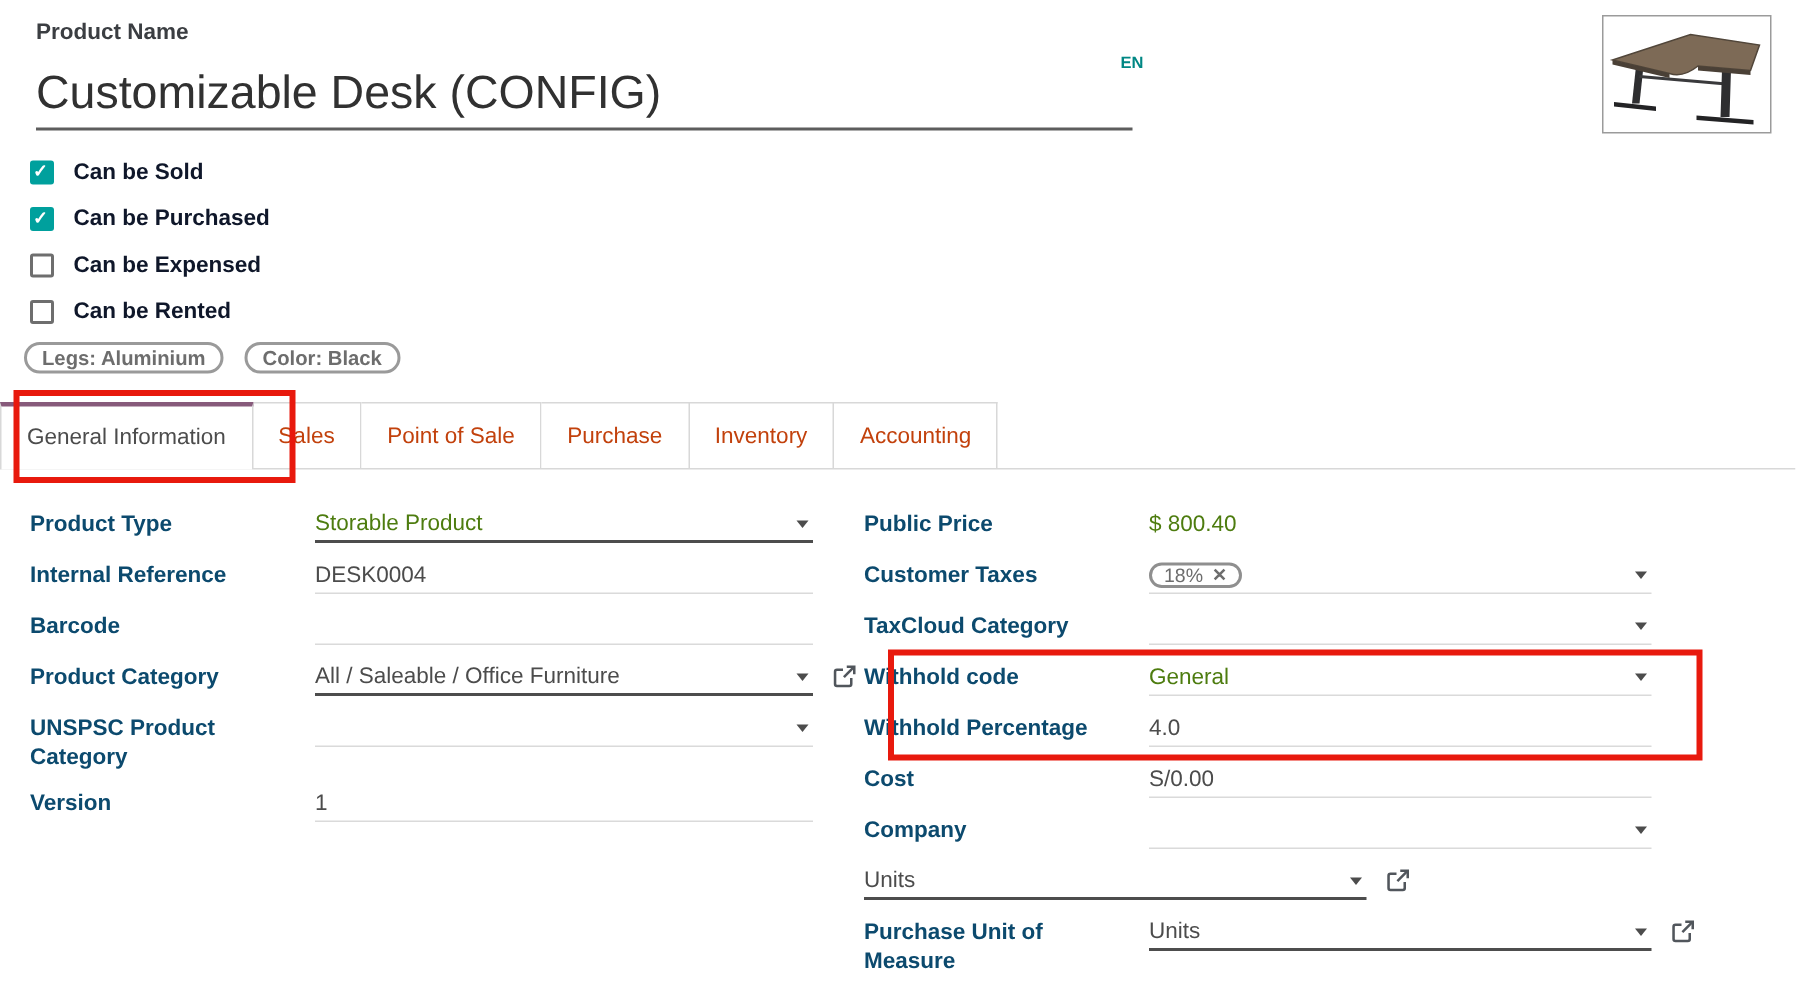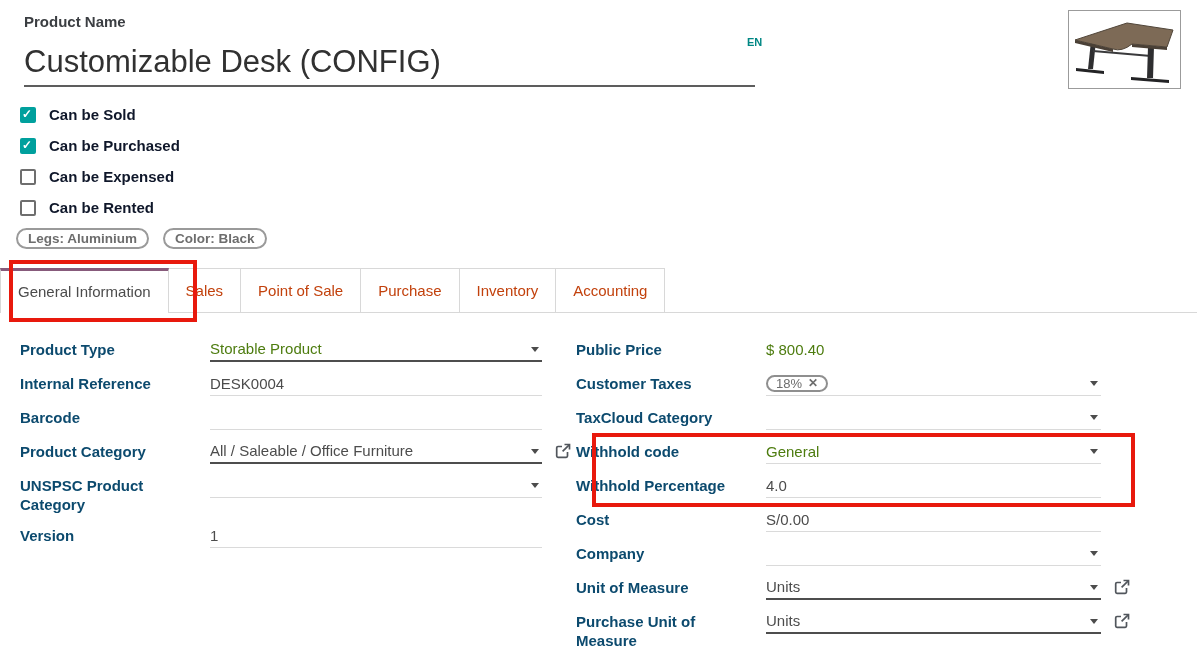--- a/index.html
+++ b/index.html
@@ -209,21 +209,20 @@
         <span class="val-text">S/0.00</span>
       </div>
     </div>
     <div class="frow">
       <label class="flabel">Company</label>
       <div class="fval u-light">
         <span class="caret"></span>
       </div>
     </div>
     <div class="frow">
-      <label class="flabel">Unit of Measure</label>
       <div class="fval u-dark">
         <span class="val-text">Units</span>
         <span class="caret"></span>
       </div>
       <svg viewBox="0 0 16 16" width="16" height="16" class="ext-link">
         <path d="M12.5 9v4a1.3 1.3 0 0 1-1.3 1.3H3A1.3 1.3 0 0 1 1.7 13V4.8A1.3 1.3 0 0 1 3 3.5h4" fill="none" stroke="#51565c" stroke-width="1.7"></path>
         <path d="M9.5 1.5h5v5" fill="none" stroke="#51565c" stroke-width="1.7"></path>
         <path d="M14.2 1.8L7.6 8.4" stroke="#51565c" stroke-width="1.7"></path>
       </svg>
     </div>

